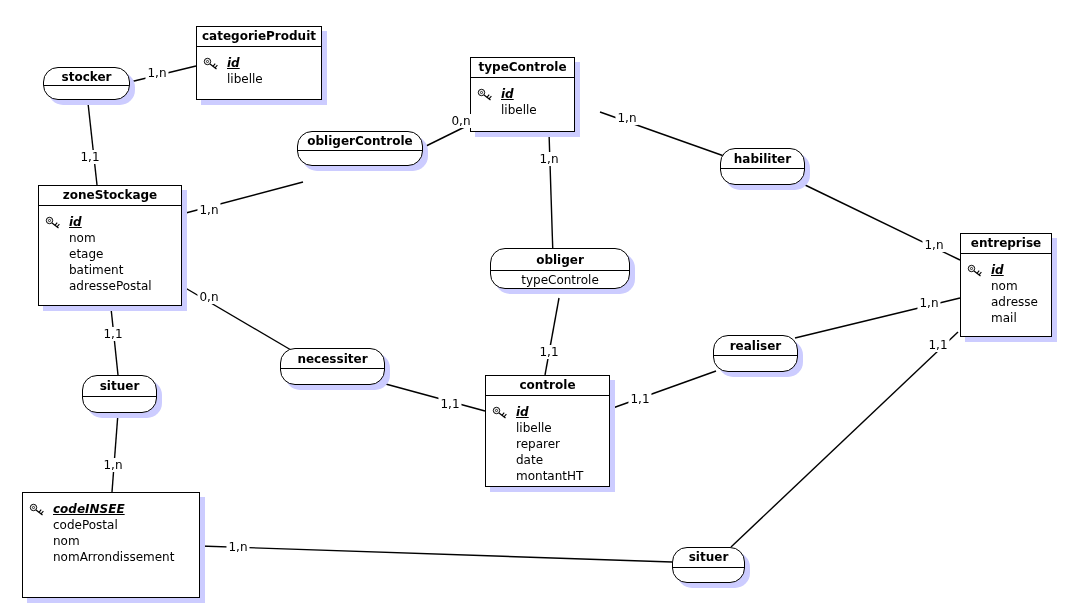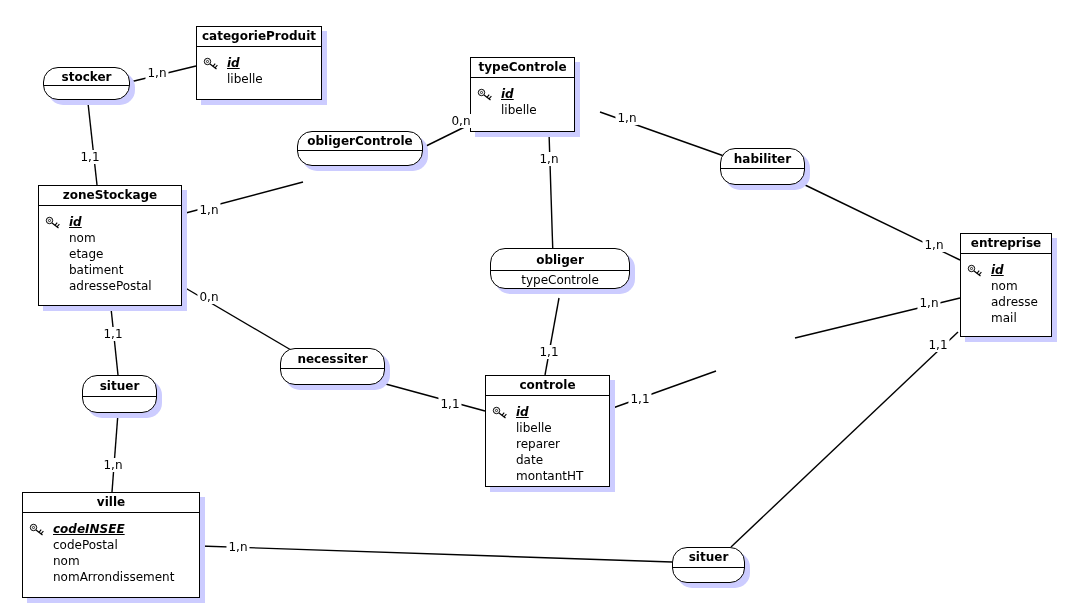--- a/index.html
+++ b/index.html
@@ -135,21 +135,20 @@
           </svg></span>
       <div class="attr key">id</div>
       <div class="attr">libelle</div>
       <div class="attr">reparer</div>
       <div class="attr">date</div>
       <div class="attr">montantHT</div>
     </div>
   </div>
 
   <div class="entity" style="left:22px;top:492px;width:178px;height:106px">
-    <div class="e-title">ville</div>
     <div class="e-body">
       <span class="key-icon"><svg width="17" height="13" viewBox="0 0 17 13">
             <circle cx="4.5" cy="4.5" r="3.2" fill="#fff" stroke="#000" stroke-width="1"></circle>
             <circle cx="4.5" cy="4.5" r="1.1" fill="none" stroke="#000" stroke-width="0.8"></circle>
             <path d="M7 7 L13.5 12" stroke="#000" stroke-width="1.2" fill="none"></path>
             <path d="M10 9.3 L12.2 6.6 M12 10.8 L14.4 8.2" stroke="#000" stroke-width="1.1" fill="none"></path>
           </svg></span>
       <div class="attr key">codeINSEE</div>
       <div class="attr">codePostal</div>
       <div class="attr">nom</div>
@@ -180,20 +179,24 @@
   <div class="rel" style="left:280px;top:348px;width:105px;height:37px">
     <div class="r-title">necessiter</div>
     <div class="r-body"></div>
   </div>
 
   <div class="rel" style="left:82px;top:375px;width:75px;height:38px">
     <div class="r-title">situer</div>
     <div class="r-body"></div>
   </div>
 
+  <div class="rel" style="left:713px;top:335px;width:85px;height:37px">
+    <div class="r-title">realiser</div>
+    <div class="r-body"></div>
+  </div>
 
   <div class="rel" style="left:672px;top:547px;width:73px;height:36px">
     <div class="r-title">situer</div>
     <div class="r-body"></div>
   </div>
 
   <div class="card" style="left:157px;top:73px">1,n</div>
   <div class="card" style="left:90px;top:157px">1,1</div>
   <div class="card" style="left:209px;top:210px">1,n</div>
   <div class="card" style="left:461px;top:121px">0,n</div>

